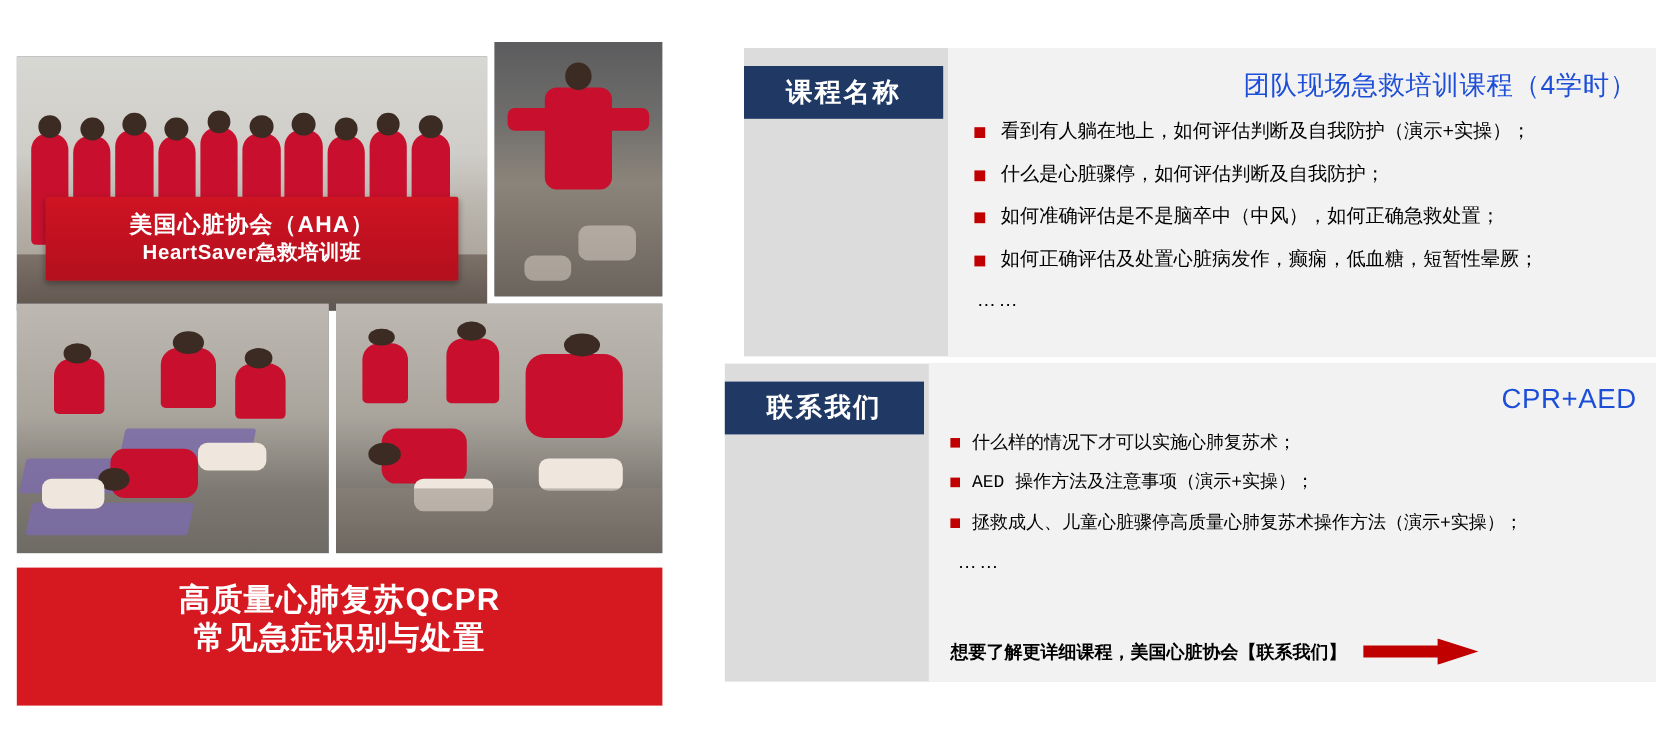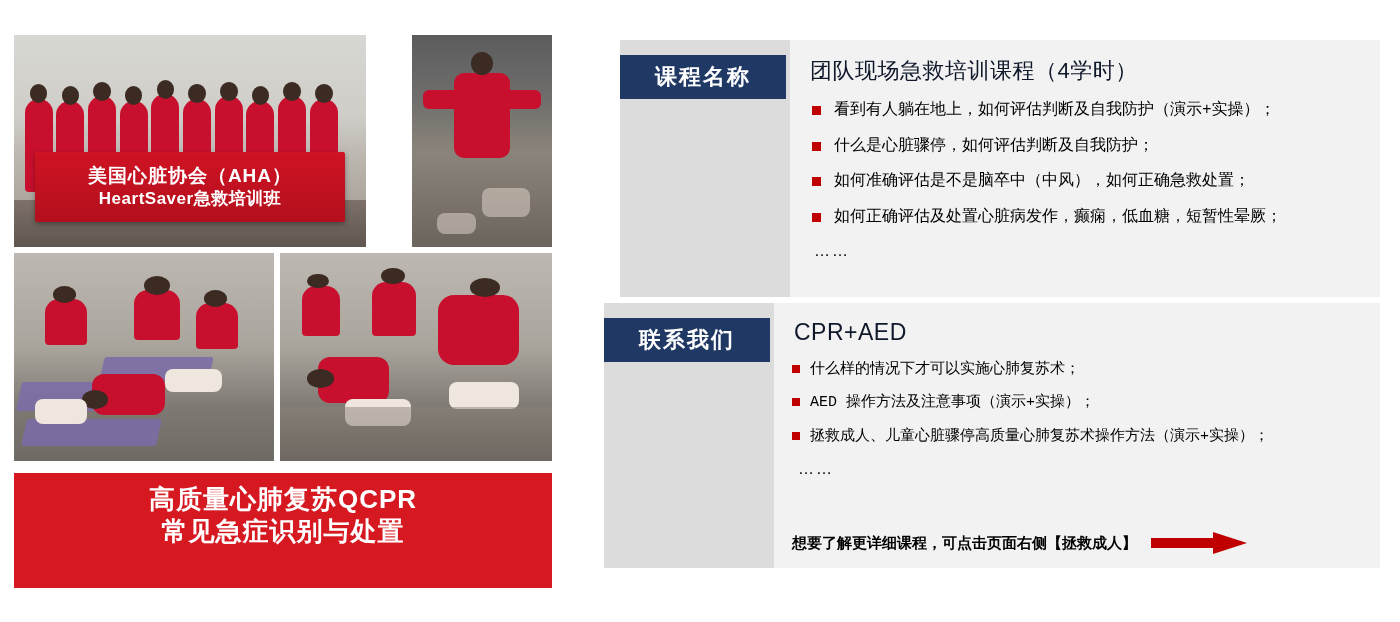--- a/index.html
+++ b/index.html
@@ -26,21 +26,21 @@
     left: 14px;
     top: 35px;
     width: 538px;
     height: 553px;
   }
   .photo {
     position: absolute;
     overflow: hidden;
     background: #8d9096;
   }
-  .photo-top-left   { left: 0px;   top: 0px;   width: 352px; height: 212px; }
+  .photo-top-left   { left: 0px;   top: 12px;   width: 392px; height: 212px; }
   .photo-top-right  { left: 398px; top: 0px;   width: 140px; height: 212px; }
   .photo-bot-left   { left: 0px;   top: 218px; width: 260px; height: 208px; }
   .photo-bot-right  { left: 266px; top: 218px; width: 272px; height: 208px; }
 
   
   .ph-inner {
     position: absolute;
     inset: 0;
   }
   .room-bg {
@@ -170,23 +170,24 @@
   }
   .sec-body {
     margin-left: 170px;
     background: #f2f2f2;
     height: 100%;
     box-sizing: border-box;
     padding: 12px 16px 10px 18px;
   }
   .sec-title {
     font-size: 22px;
-    color: #0f172a;
+    color: #1d4ed8;
     margin: 4px 0 14px 2px;
     letter-spacing: .5px;
+    text-align: right;
   }
   .sec-title.latin { font-size: 23px; }
 
   ul.bullets {
     list-style: none;
     margin: 0;
     padding: 0;
   }
   ul.bullets li {
     position: relative;
@@ -360,21 +361,21 @@
       <div class="sec-body">
         <div class="sec-title latin">CPR+AED</div>
         <ul class="bullets small">
           <li>什么样的情况下才可以实施心肺复苏术；</li>
           <li>AED 操作方法及注意事项（演示+实操）；</li>
           <li>拯救成人、儿童心脏骤停高质量心肺复苏术操作方法（演示+实操）；</li>
         </ul>
         <div class="ellipsis">……</div>
       </div>
       <div class="footnote-row">
-        <div class="footnote">想要了解更详细课程，可点击页面右侧【拯救成人】</div>
+        <div class="footnote">想要了解更详细课程，美国心脏协会【联系我们】</div>
         <svg class="arrow" viewBox="0 0 96 22">
           <polygon points="0,6 62,6 62,0 96,11 62,22 62,16 0,16" fill="#c00000"></polygon>
         </svg>
       </div>
     </div>
 
   </div>
 </div>
 
 </body></html>

